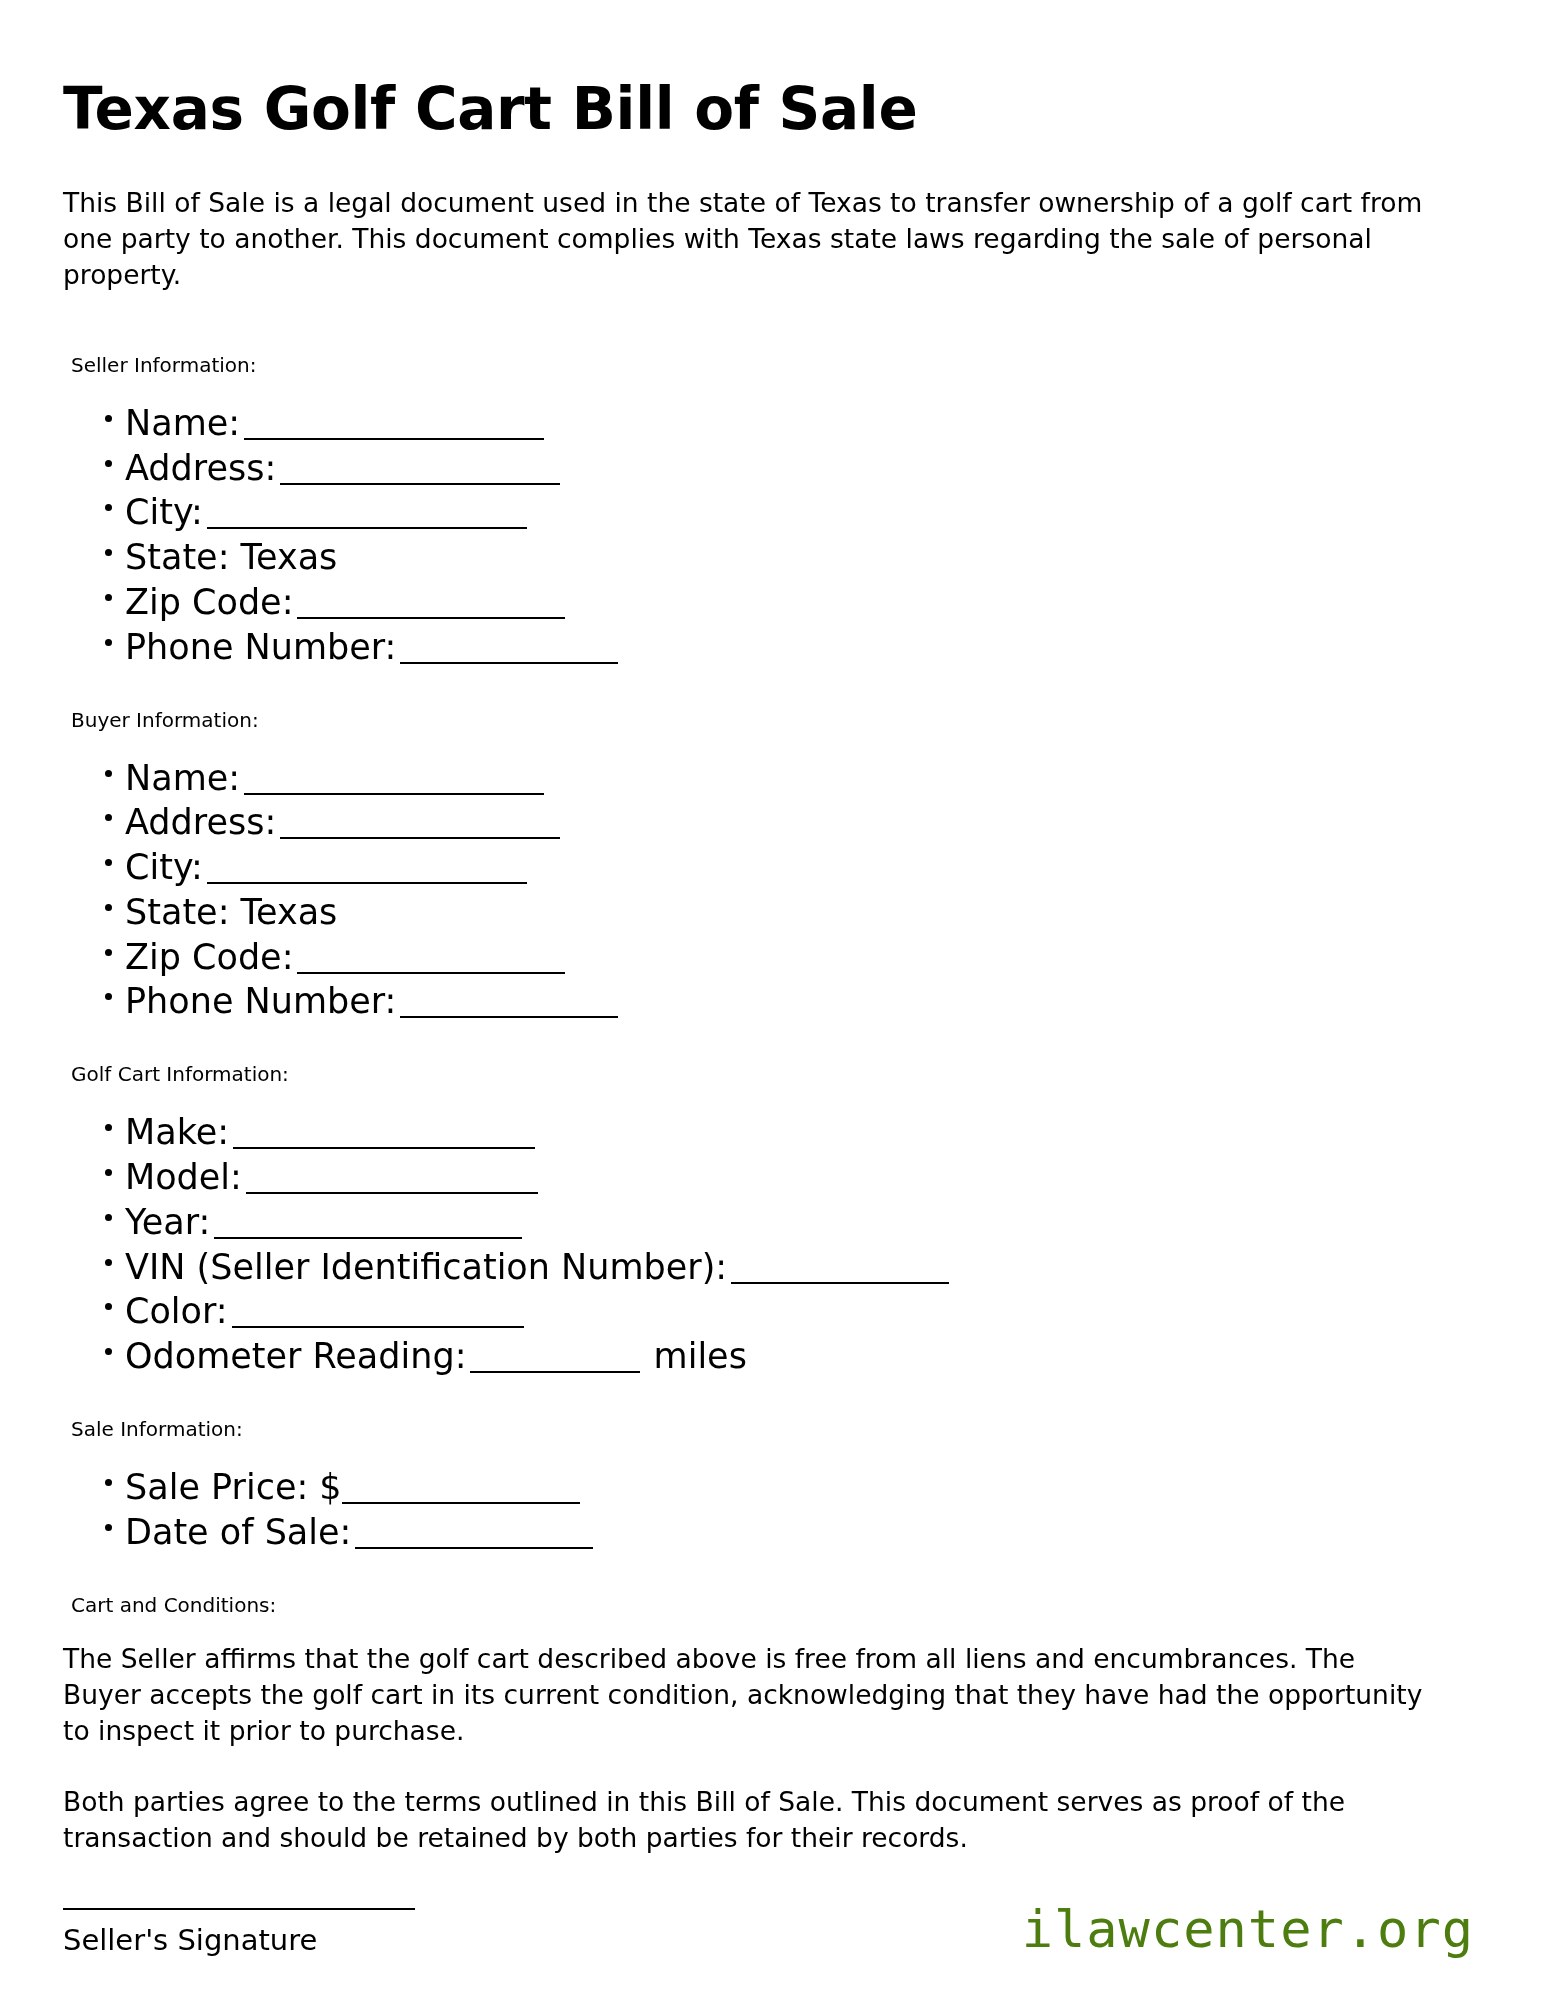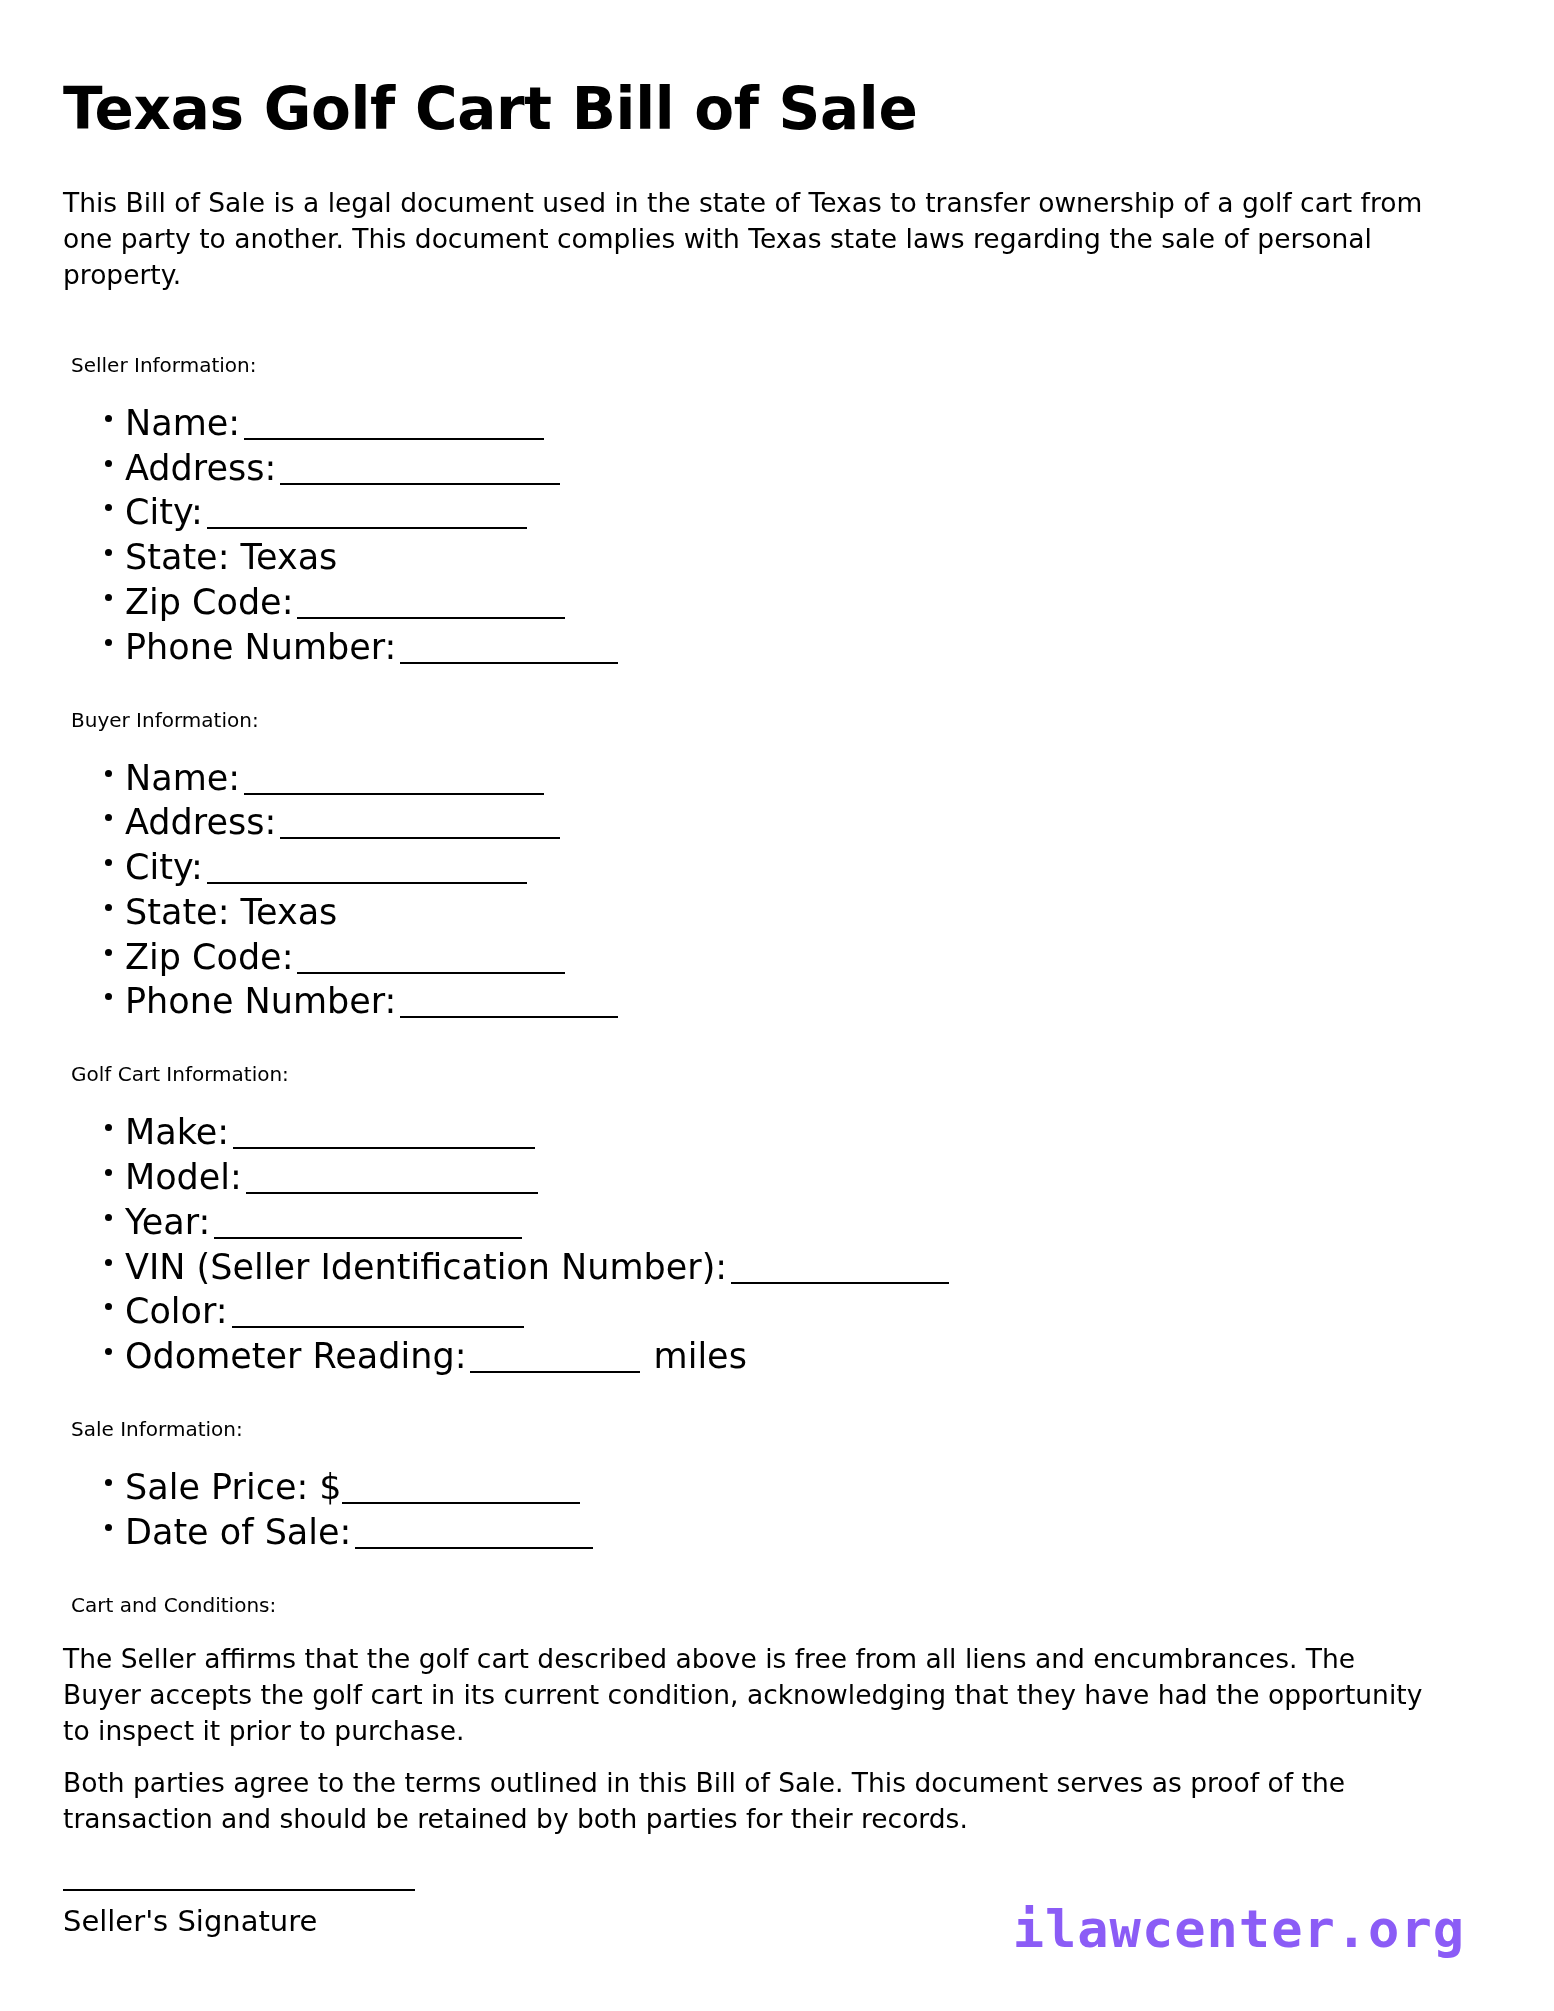--- a/index.html
+++ b/index.html
@@ -72,47 +72,46 @@
   .blank {
     display: inline-block;
     border-bottom: 2.5px solid #000;
     vertical-align: -5px;
     margin-left: 4px;
     margin-right: 2px;
   }
   .blank.nospace { margin-left: 0; }
 
   .terms-block { margin-top: 2px; }
-  .terms-block p.terms-para { margin-bottom: 16px; }
+  .terms-block p.terms-para { margin-bottom: 35px; }
   .terms-block p.terms-para:last-child { margin-bottom: 0; }
 
   .signature-area {
     margin-top: 52px;
   }
   .sig-line {
     width: 352px;
     border-bottom: 2.5px solid #000;
     height: 1px;
     margin-bottom: 12px;
   }
   .sig-label {
     font-size: 29px;
     line-height: 1.25;
   }
 
   .watermark {
     position: absolute;
-    right: 89px;
+    right: 80px;
     bottom: 52px;
     font-family: "DejaVu Sans Mono", "Liberation Mono", monospace;
     font-size: 52px;
     letter-spacing: 1px;
-    color: #8b5cf6;
+    color: #4d7c0f;
     white-space: nowrap;
-    font-weight: bold;
   }
 </style>
 </head>
 <body>
 
 <div class="page">
 
   <h1 class="doc-title">Texas Golf Cart Bill of Sale</h1>
 
   <p class="intro">This Bill of Sale is a legal document used in the state of Texas to transfer ownership of a golf cart from one party to another. This document complies with Texas state laws regarding the sale of personal property.</p>

